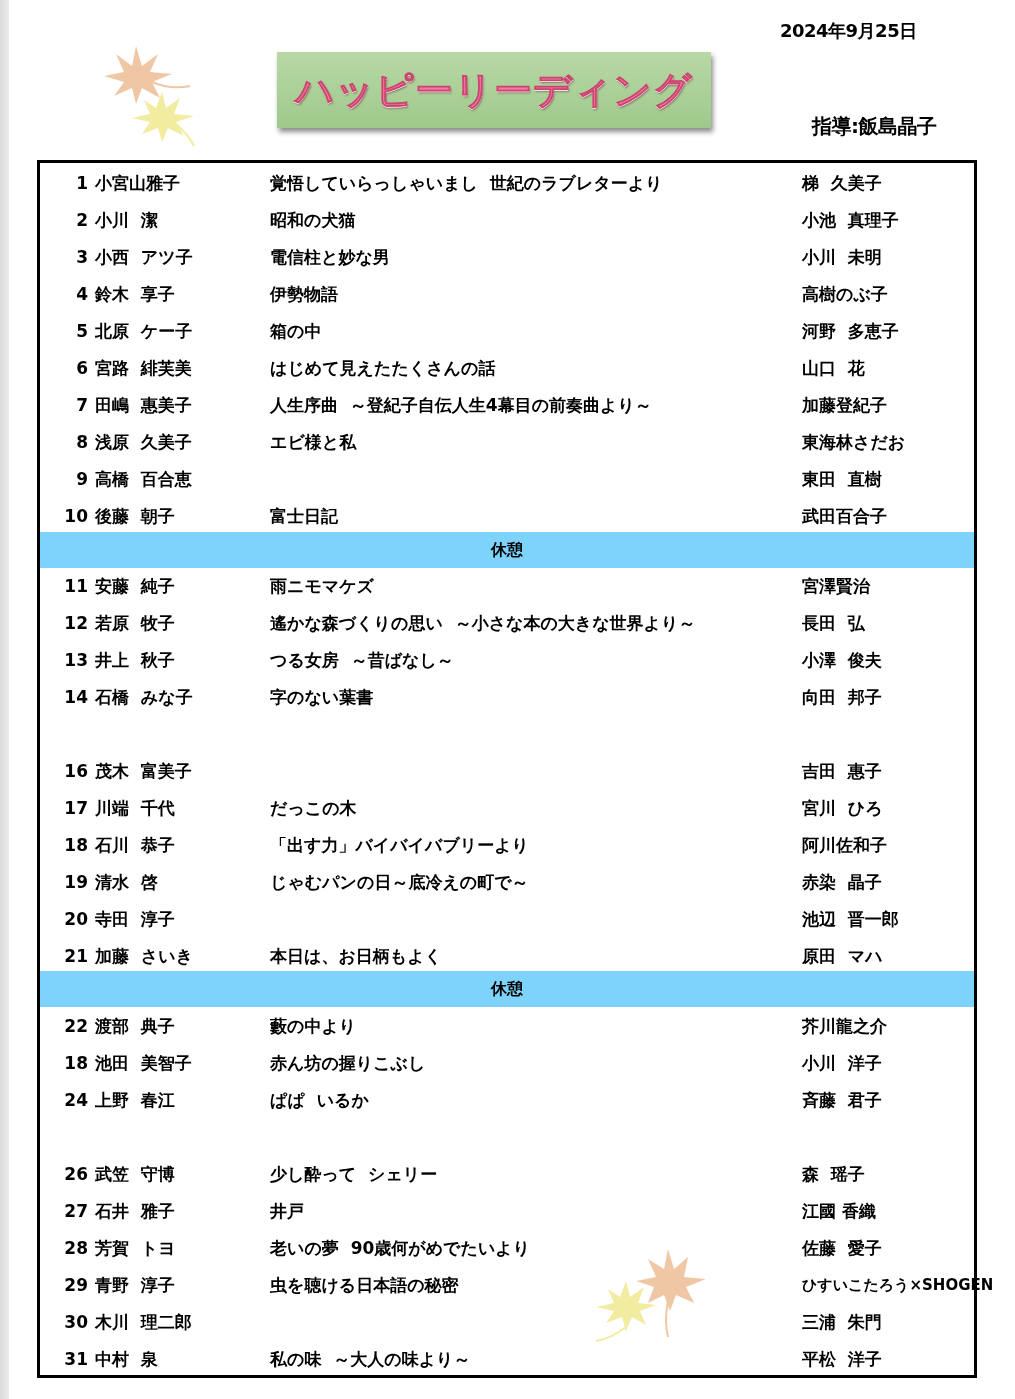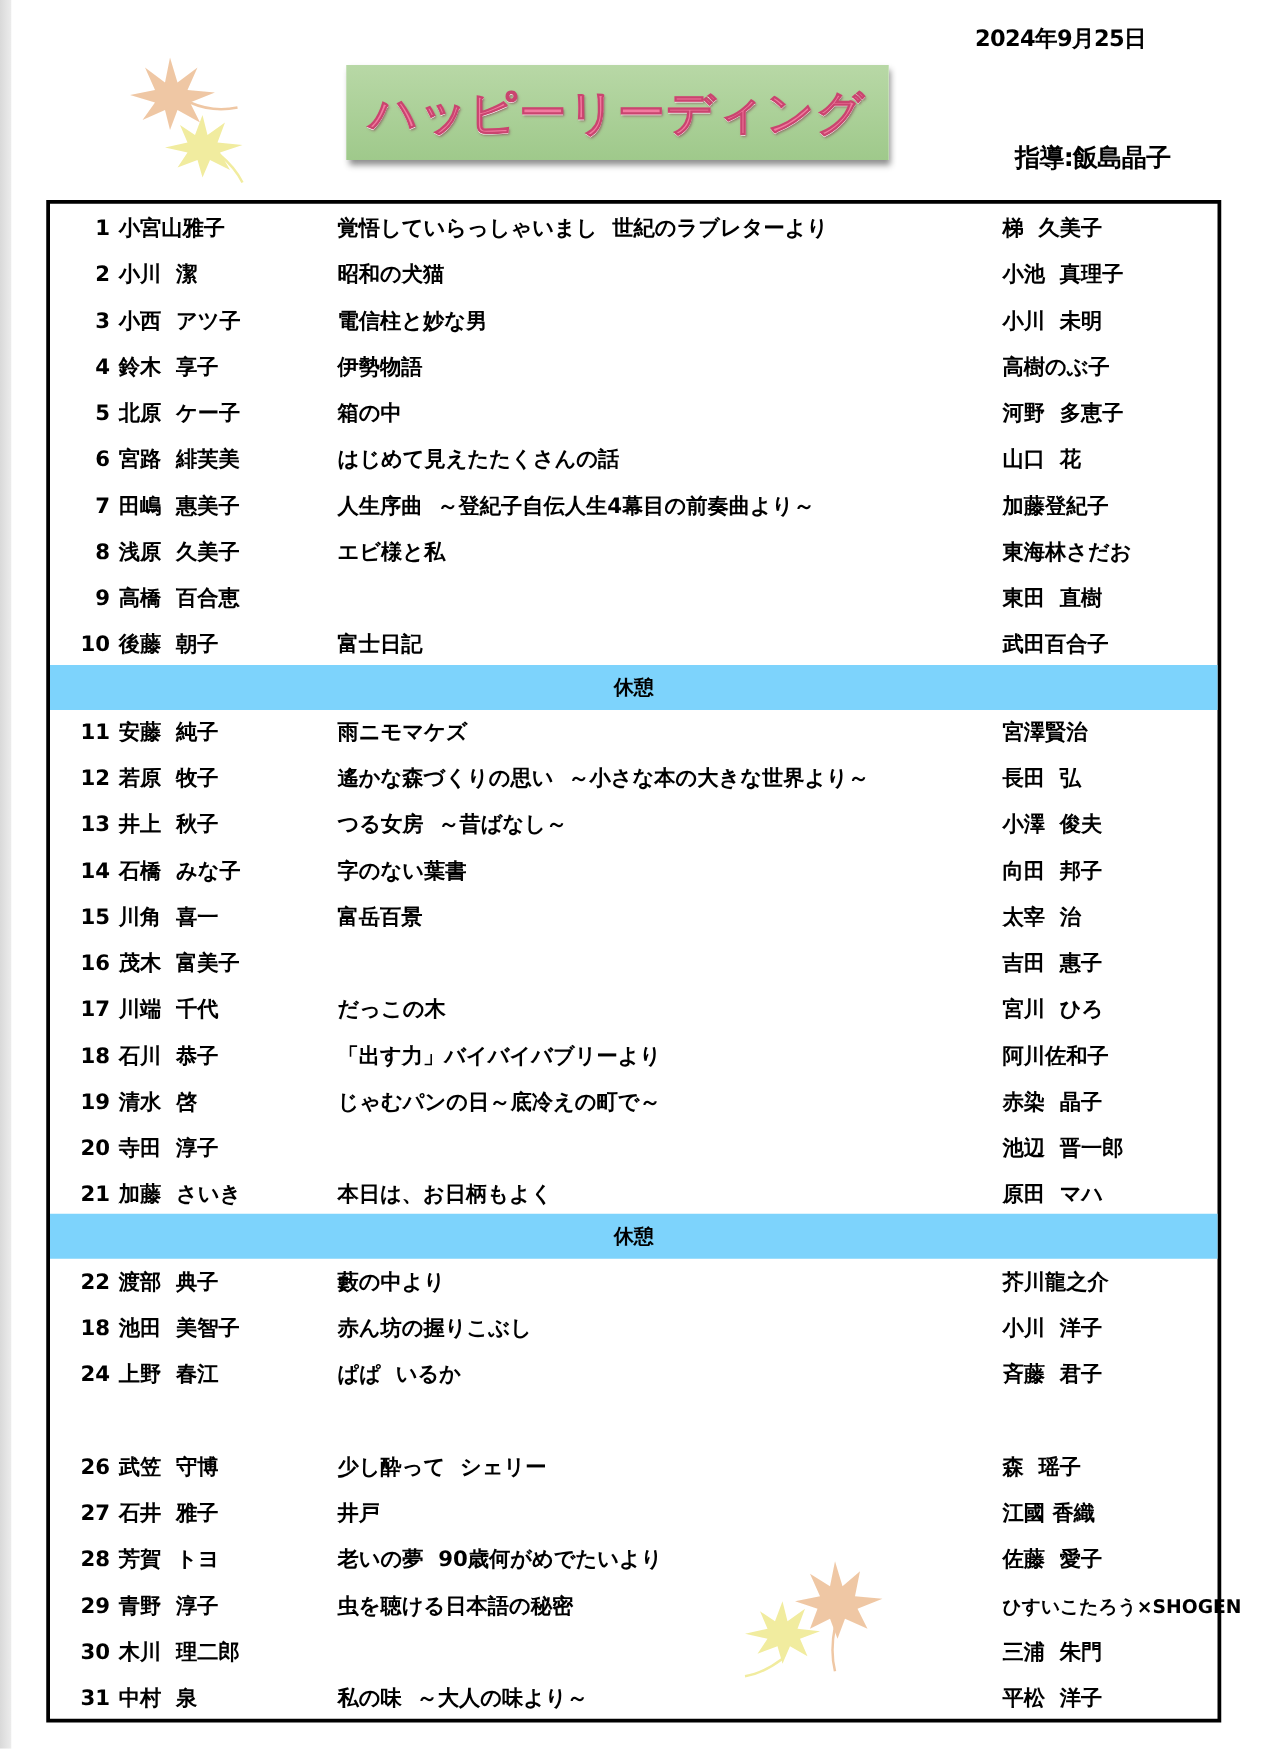--- a/index.html
+++ b/index.html
@@ -158,26 +158,20 @@
     <span class="name">井上  秋子</span>
     <span class="work">つる女房  ～昔ばなし～</span>
     <span class="auth">小澤  俊夫</span>
   </div>
   <div class="row" style="top:516px">
     <span class="num">14</span>
     <span class="name">石橋  みな子</span>
     <span class="work">字のない葉書</span>
     <span class="auth">向田  邦子</span>
   </div>
-  <div class="row" style="top:553px">
-    <span class="num">15</span>
-    <span class="name">川角  喜一</span>
-    <span class="work">富岳百景</span>
-    <span class="auth">太宰  治</span>
-  </div>
   <div class="row" style="top:590px">
     <span class="num">16</span>
     <span class="name">茂木  富美子</span>
     <span class="auth">吉田  惠子</span>
   </div>
   <div class="row" style="top:627px">
     <span class="num">17</span>
     <span class="name">川端  千代</span>
     <span class="work">だっこの木</span>
     <span class="auth">宮川  ひろ</span>

